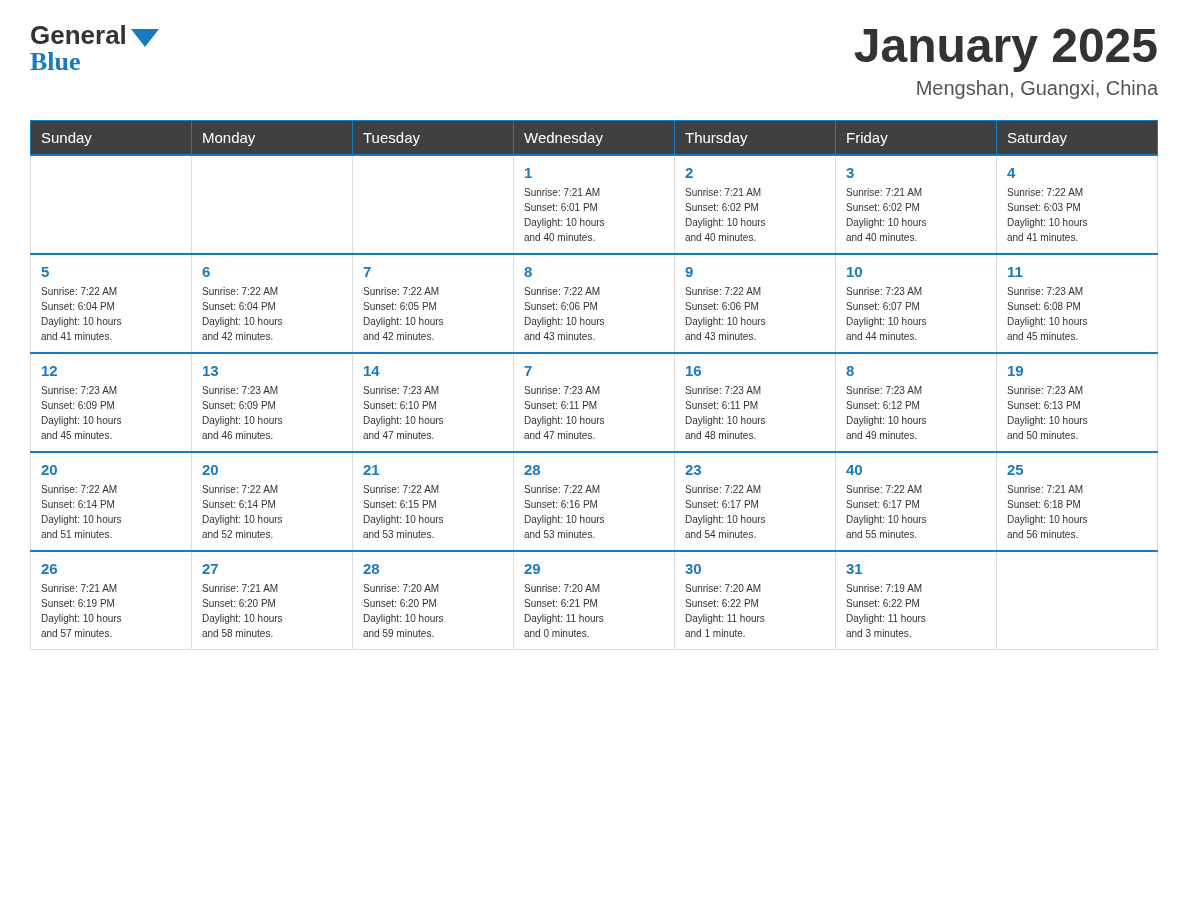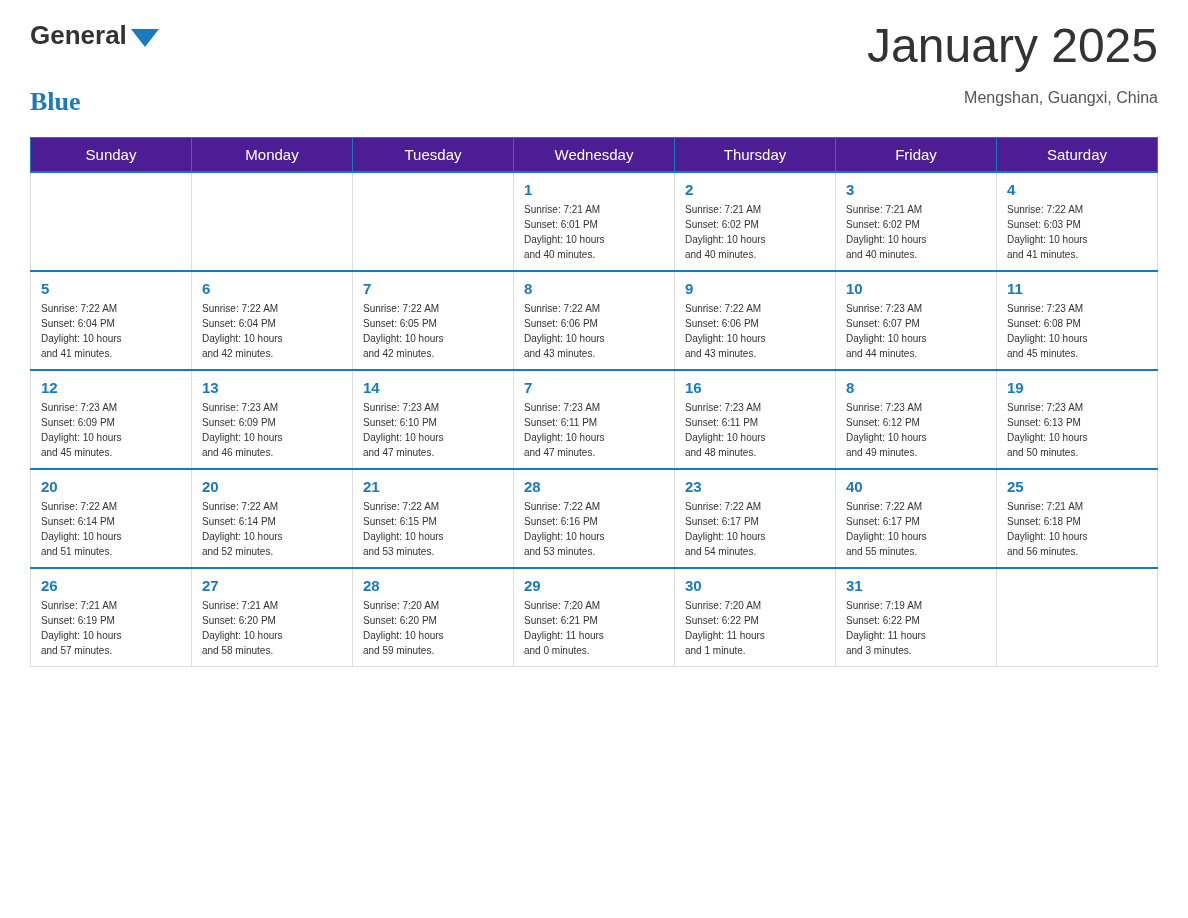--- a/index.html
+++ b/index.html
@@ -13,21 +13,20 @@
     .header {
       display: flex;
       justify-content: space-between;
       align-items: flex-start;
       margin-bottom: 20px;
     }
     .logo {
       display: flex;
       flex-direction: column;
       align-items: flex-start;
-      gap: 40px;
     }
     .logo-top {
       display: flex;
       align-items: center;
     }
     .logo-general {
       font-size: 26px;
       font-weight: bold;
       color: #333;
     }
@@ -45,41 +44,41 @@
       font-weight: bold;
       color: #1a7abf;
       margin-top: -4px;
       font-family: Liberation Serif, serif;
     }
     .title-section {
       text-align: right;
     }
     .main-title {
       font-size: 48px;
-      font-weight: normal;
+      font-weight: bold;
       color: #333;
       line-height: 1.1;
     }
     .subtitle {
-      font-size: 16px;
+      font-size: 20px;
       color: #555;
-      margin-top: 16px;
+      margin-top: 4px;
     }
     .calendar {
       width: 100%;
       border-collapse: collapse;
       border: 1px solid #ccc;
     }
     .calendar th {
-      background-color: #4c1d95;
+      background-color: #404040;
       color: #fff;
       font-size: 15px;
       font-weight: normal;
       padding: 8px 10px;
-      text-align: center;
+      text-align: left;
       border: 1px solid #1a7abf;
     }
     .calendar td {
       vertical-align: top;
       padding: 8px 10px;
       border: 1px solid #ddd;
       font-size: 12.5px;
       color: #333;
       width: calc(100% / 7);
       min-height: 100px;

